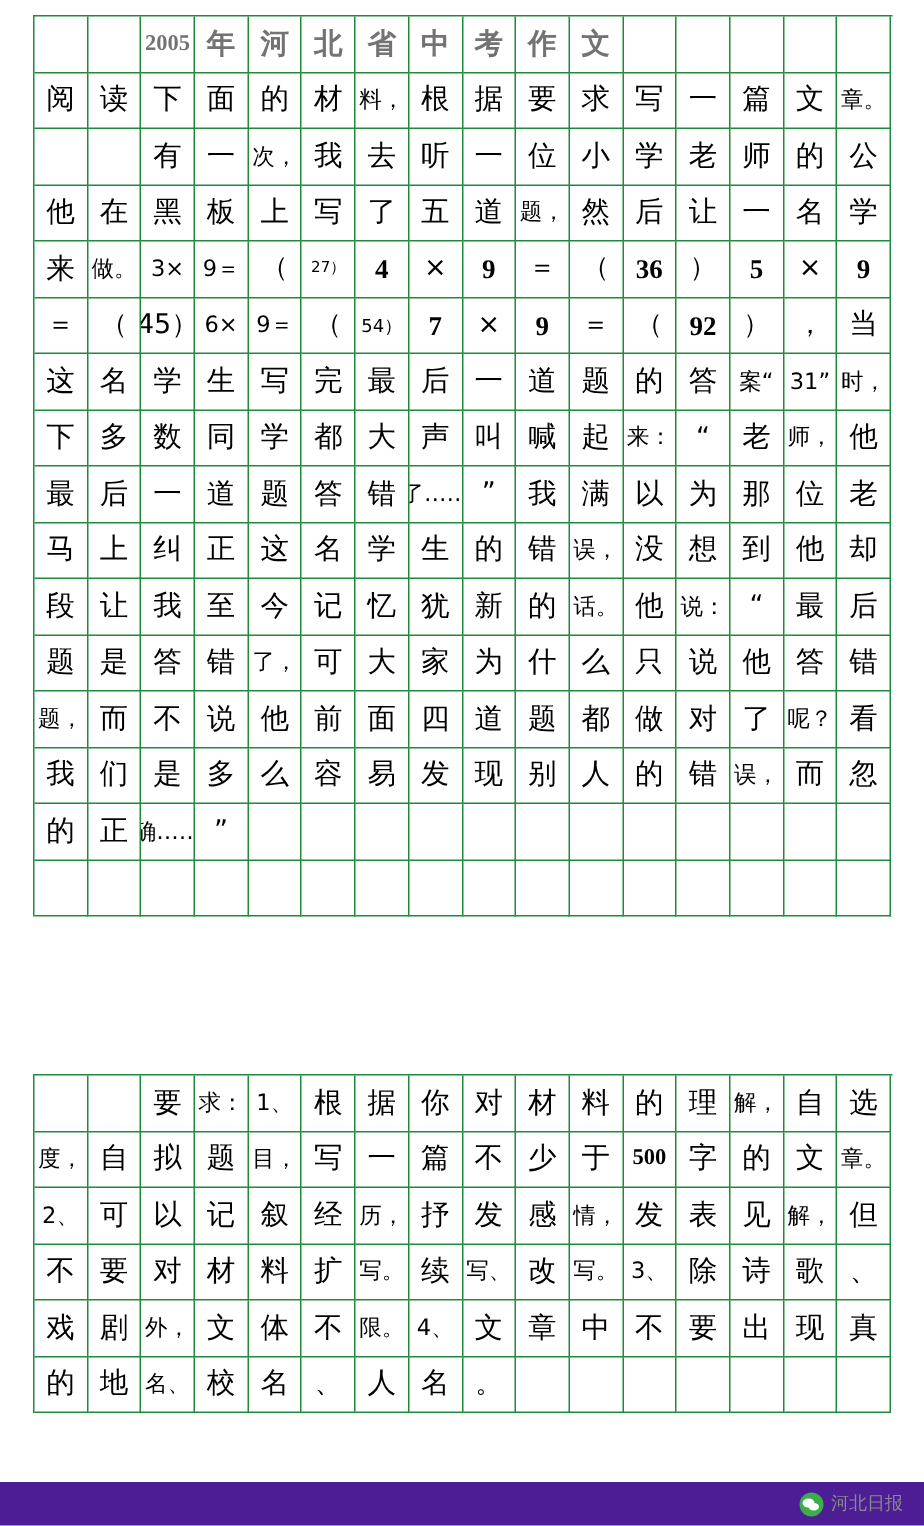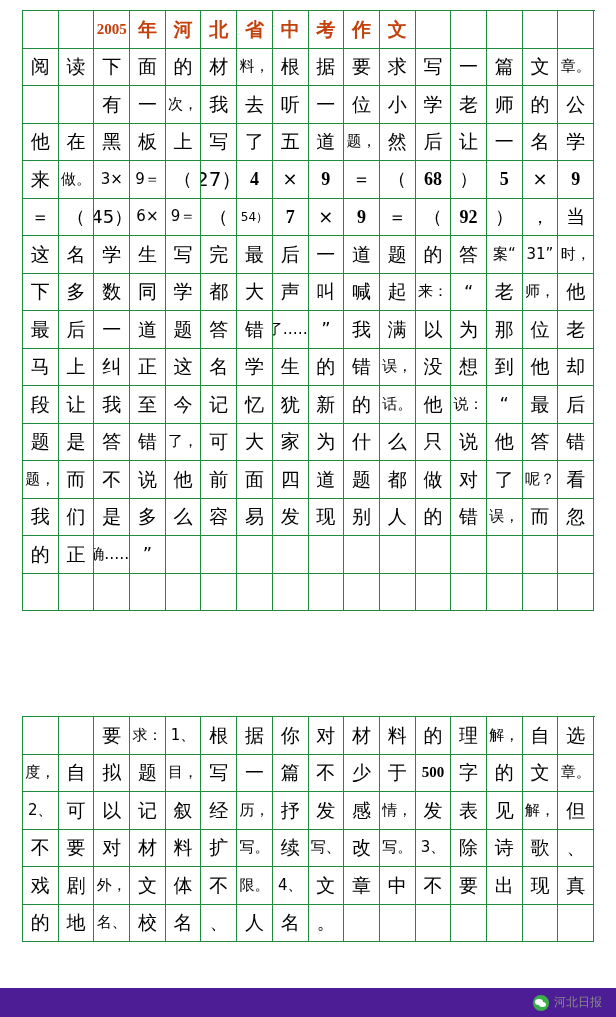--- a/index.html
+++ b/index.html
@@ -48,21 +48,21 @@
     align-items: center;
     justify-content: center;
     font-size: 19px;
     line-height: 1;
     color: #000000;
     font-family: "DejaVu Sans", "Liberation Sans", sans-serif;
     overflow: hidden;
     position: relative;
   }
   .cell.title {
-    color: #c2410c;
+    color: #737373;
     font-weight: bold;
   }
   .cell.num {
     font-family: "Liberation Serif", "DejaVu Serif", serif;
     font-size: 18px;
     font-weight: bold;
   }
   .cell.punct {
     font-size: 18px;
   }
@@ -189,27 +189,27 @@
         <div class="cell">一</div>
         <div class="cell">名</div>
         <div class="cell">学</div>
       </div>
       <div class="row">
         <div class="cell">来</div>
         <div class="cell" style="font-size: 15px;">做。</div>
         <div class="cell" style="font-size: 15px;">3×</div>
         <div class="cell" style="font-size: 15px;">9＝</div>
         <div class="cell punct">（</div>
-        <div class="cell" style="font-size: 20px;">27）</div>
+        <div class="cell" style="font-size: 10px;">27）</div>
         <div class="cell num">4</div>
         <div class="cell punct">×</div>
         <div class="cell num">9</div>
         <div class="cell punct">＝</div>
         <div class="cell punct">（</div>
-        <div class="cell num">68</div>
+        <div class="cell num">36</div>
         <div class="cell punct">）</div>
         <div class="cell num">5</div>
         <div class="cell punct">×</div>
         <div class="cell num">9</div>
       </div>
       <div class="row">
         <div class="cell punct">＝</div>
         <div class="cell punct">（</div>
         <div class="cell" style="font-size: 18px;">45）</div>
         <div class="cell" style="font-size: 15px;">6×</div>

